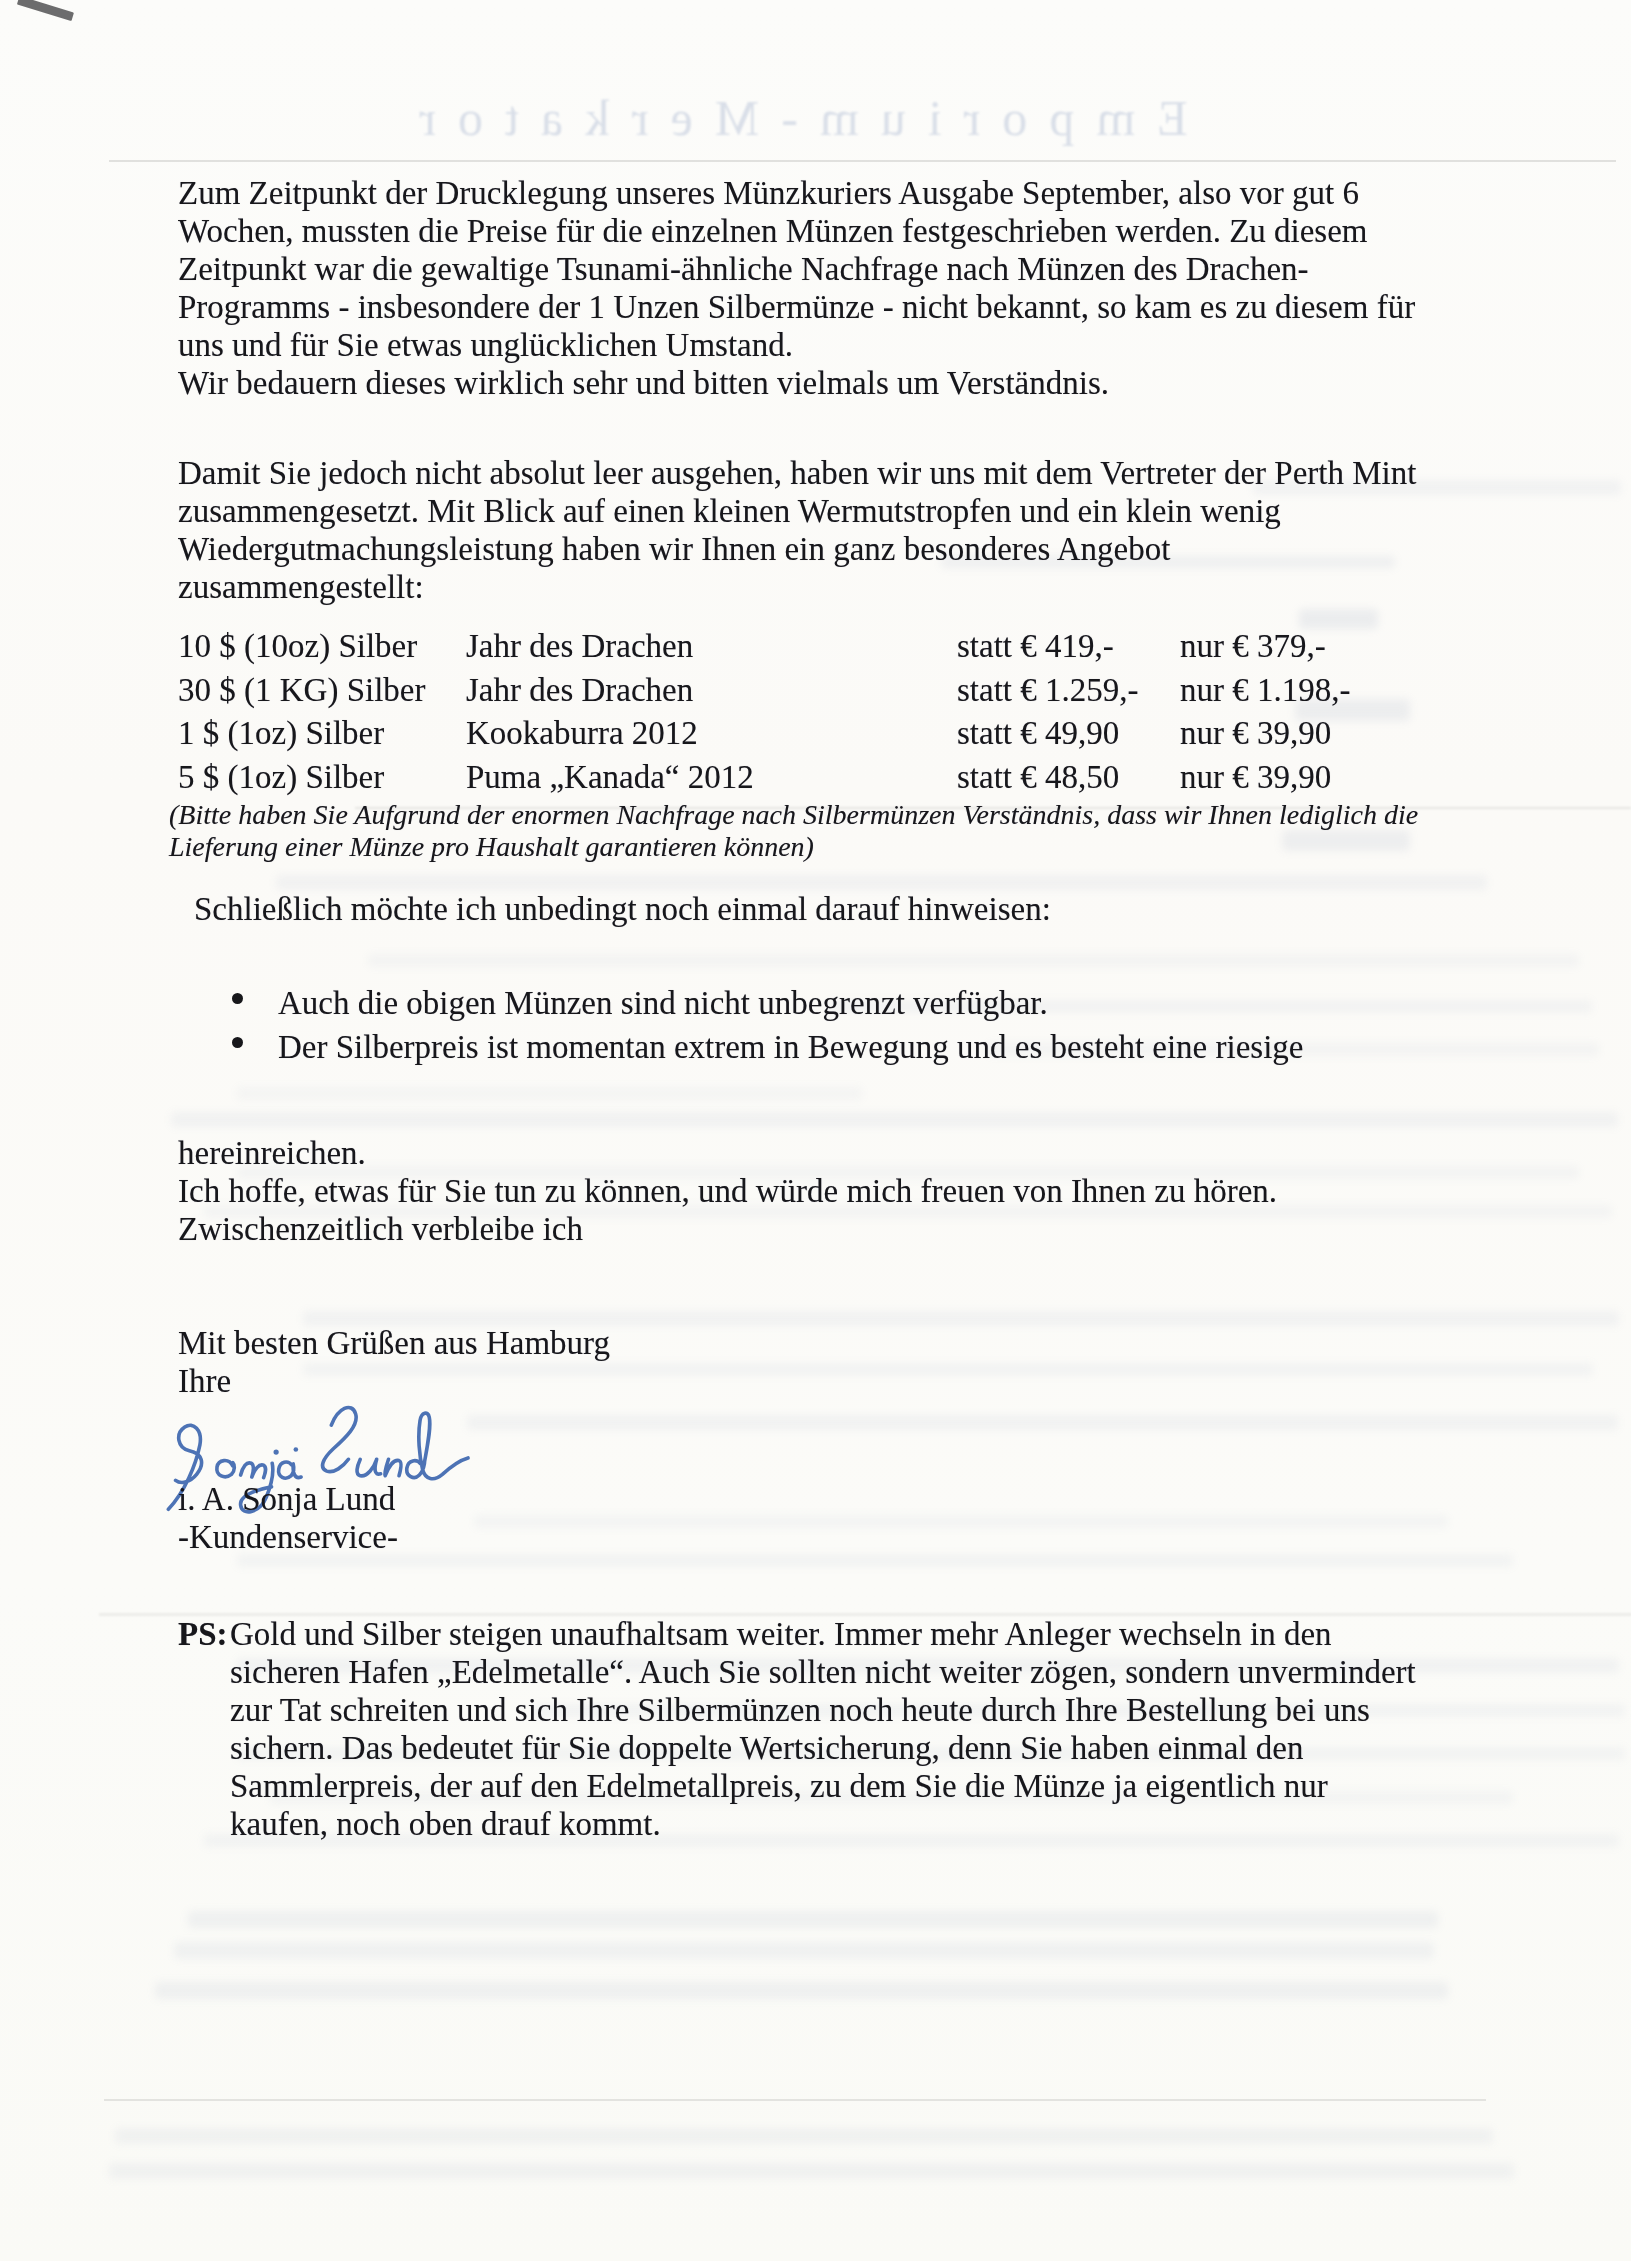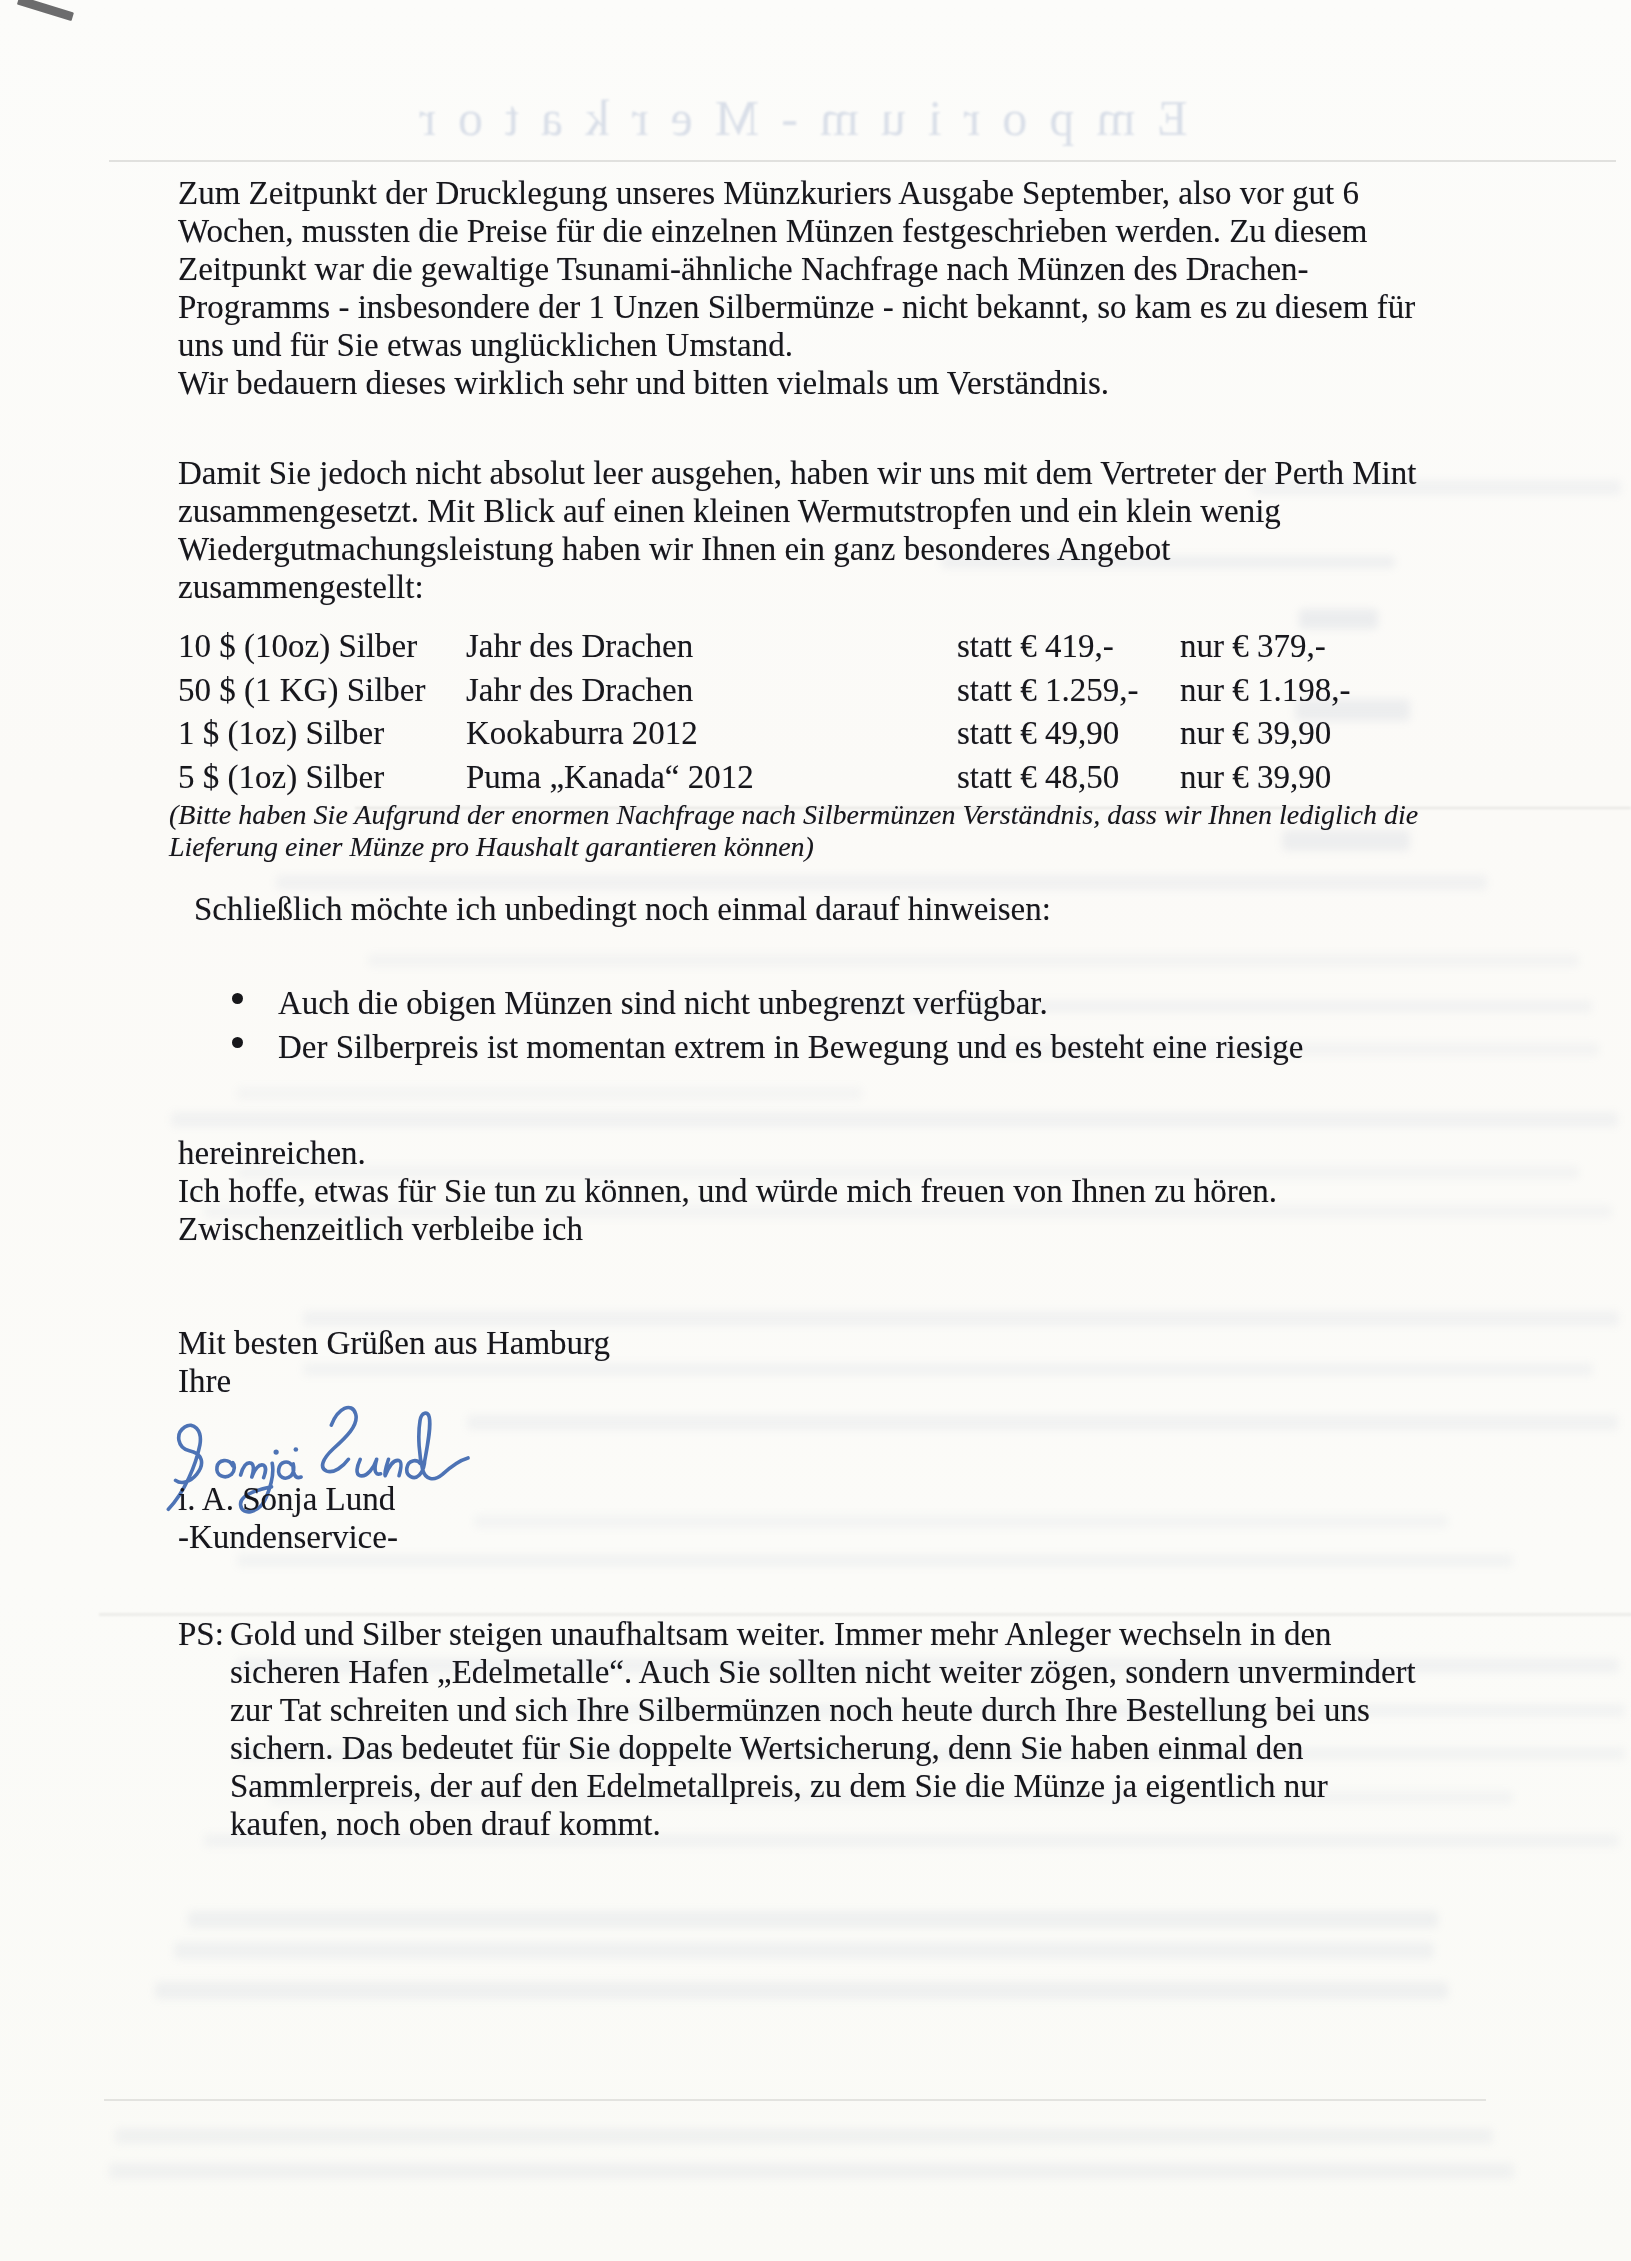--- a/index.html
+++ b/index.html
@@ -27,21 +27,21 @@
   
   .trow{position:absolute;left:0;width:1632px;height:39px;}
   .trow span{position:absolute;font-size:33px;white-space:pre;text-shadow:0 0 0.7px rgba(30,30,70,.35);}
   .c1{left:178px;} .c2{left:466px;} .c3{left:957px;} .c4{left:1180px;}
   .note{font-style:italic;font-size:28px;line-height:32px;}
   .bullet-dot{position:absolute;left:232px;top:9.2px;width:11.2px;height:11.2px;border-radius:50%;background:#17171b;}
   .bullet-text{position:absolute;left:278px;top:0;}
   .corner-mark{position:absolute;left:17px;top:4px;width:57px;height:8.6px;background:#3c3c3e;
                transform:rotate(17deg);border-radius:1.3px;opacity:.75;}
   .sig{position:absolute;left:155px;top:1387px;}
-  .ps-label{position:absolute;left:178px;top:0;}
+  .ps-label{position:absolute;left:178px;top:0;font-weight:bold;}
   .ps-lines{position:absolute;left:230px;top:0;}
 </style>
 </head>
 <body>
 
 <div id="page">
 
   <div class="corner-mark"></div>
 
   <div id="bleed-layer">
@@ -85,21 +85,21 @@
   <div class="txt" style="left:178px;top:454px;"><div class="line">Damit Sie jedoch nicht absolut leer ausgehen, haben wir uns mit dem Vertreter der Perth Mint</div><div class="line">zusammengesetzt. Mit Blick auf einen kleinen Wermutstropfen und ein klein wenig</div><div class="line">Wiedergutmachungsleistung haben wir Ihnen ein ganz besonderes Angebot</div><div class="line">zusammengestellt:</div></div>
 
   <div>
     <div class="trow" style="top:628px;">
       <span class="c1">10 $ (10oz) Silber</span>
       <span class="c2">Jahr des Drachen</span>
       <span class="c3">statt € 419,-</span>
       <span class="c4">nur € 379,-</span>
     </div>
     <div class="trow" style="top:672px;">
-      <span class="c1">50 $ (1 KG) Silber</span>
+      <span class="c1">30 $ (1 KG) Silber</span>
       <span class="c2">Jahr des Drachen</span>
       <span class="c3">statt € 1.259,-</span>
       <span class="c4">nur € 1.198,-</span>
     </div>
     <div class="trow" style="top:715px;">
       <span class="c1">1 $ (1oz) Silber</span>
       <span class="c2">Kookaburra 2012</span>
       <span class="c3">statt € 49,90</span>
       <span class="c4">nur € 39,90</span>
     </div>

